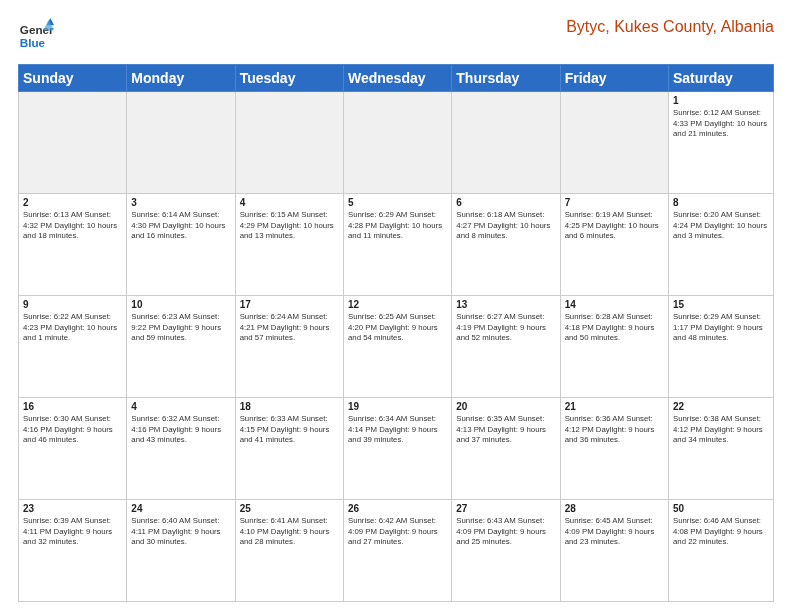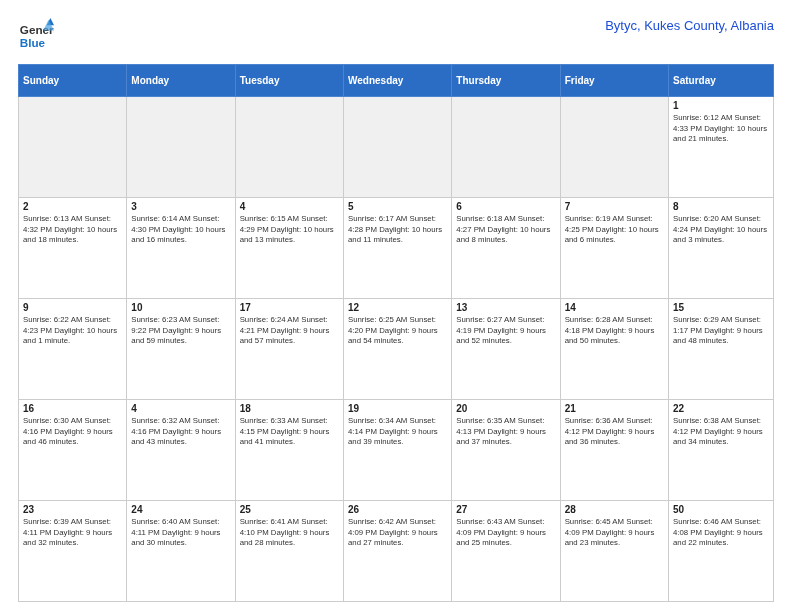--- a/index.html
+++ b/index.html
@@ -35,39 +35,39 @@
     .title-block {
       text-align: right;
     }
     .month-title {
       font-size: 30px;
       font-weight: bold;
       color: #333;
       line-height: 1.1;
     }
     .location {
-      font-size: 13px;
-      color: #1d4ed8;
+      font-size: 16px;
+      color: #c2410c;
     }
     .calendar {
       flex: 1;
       border: 1px solid #ccc;
       border-collapse: collapse;
       width: 100%;
       table-layout: fixed;
     }
     .calendar th {
       background: #2b6cc4;
       color: #fff;
-      font-size: 10px;
+      font-size: 14px;
       font-weight: bold;
       padding: 5px 4px;
       text-align: left;
       border: 1px solid #4a84d0;
-      height: 32px;
+      height: 26px;
     }
     .calendar td {
       border: 1px solid #ccc;
       vertical-align: top;
       padding: 3px 4px;
       font-size: 8.5px;
       color: #333;
       background: #fff;
       height: 72px;
     }
@@ -155,21 +155,21 @@
           </td>
           <td>
             <div class="day-number">4</div>
             <div class="day-info">Sunrise: 6:15 AM
 Sunset: 4:29 PM
 Daylight: 10 hours
 and 13 minutes.</div>
           </td>
           <td>
             <div class="day-number">5</div>
-            <div class="day-info">Sunrise: 6:17 AM
+            <div class="day-info">Sunrise: 6:29 AM
 Sunset: 4:28 PM
 Daylight: 10 hours
 and 11 minutes.</div>
           </td>
           <td>
             <div class="day-number">6</div>
             <div class="day-info">Sunrise: 6:18 AM
 Sunset: 4:27 PM
 Daylight: 10 hours
 and 8 minutes.</div>

